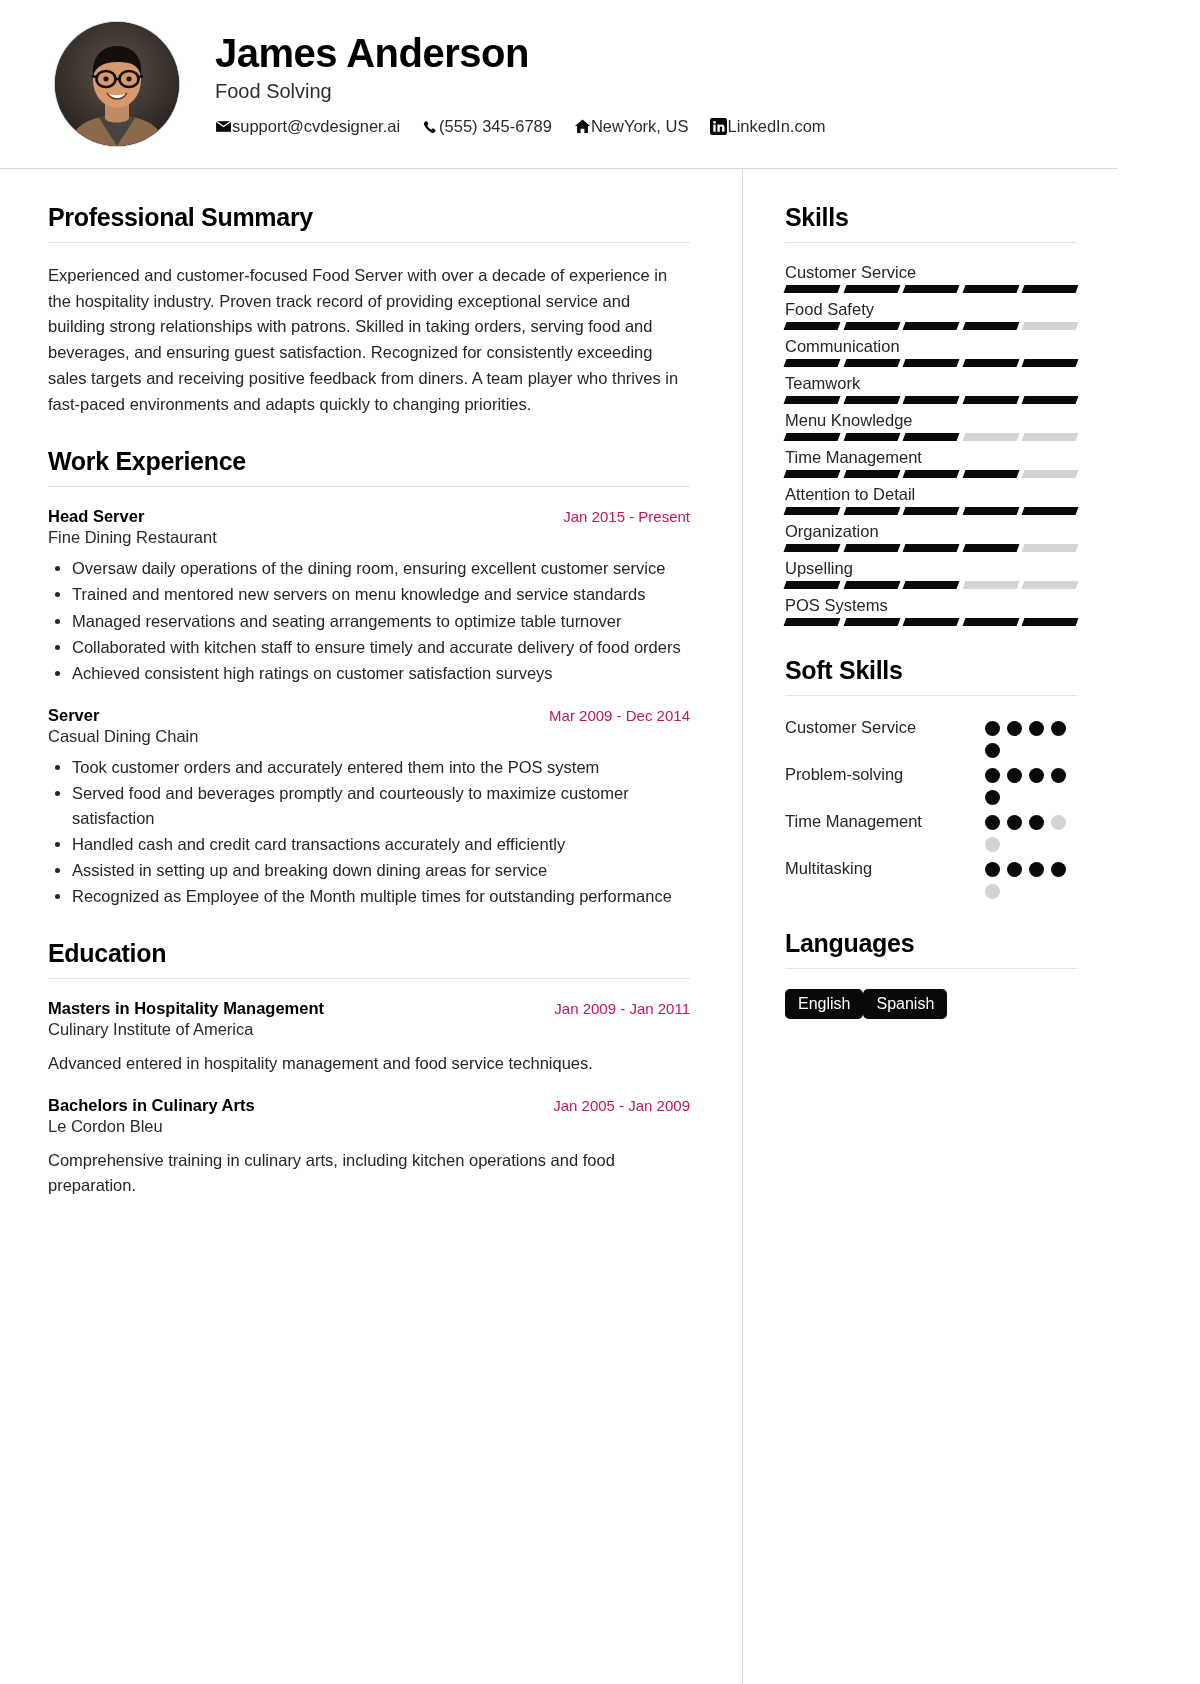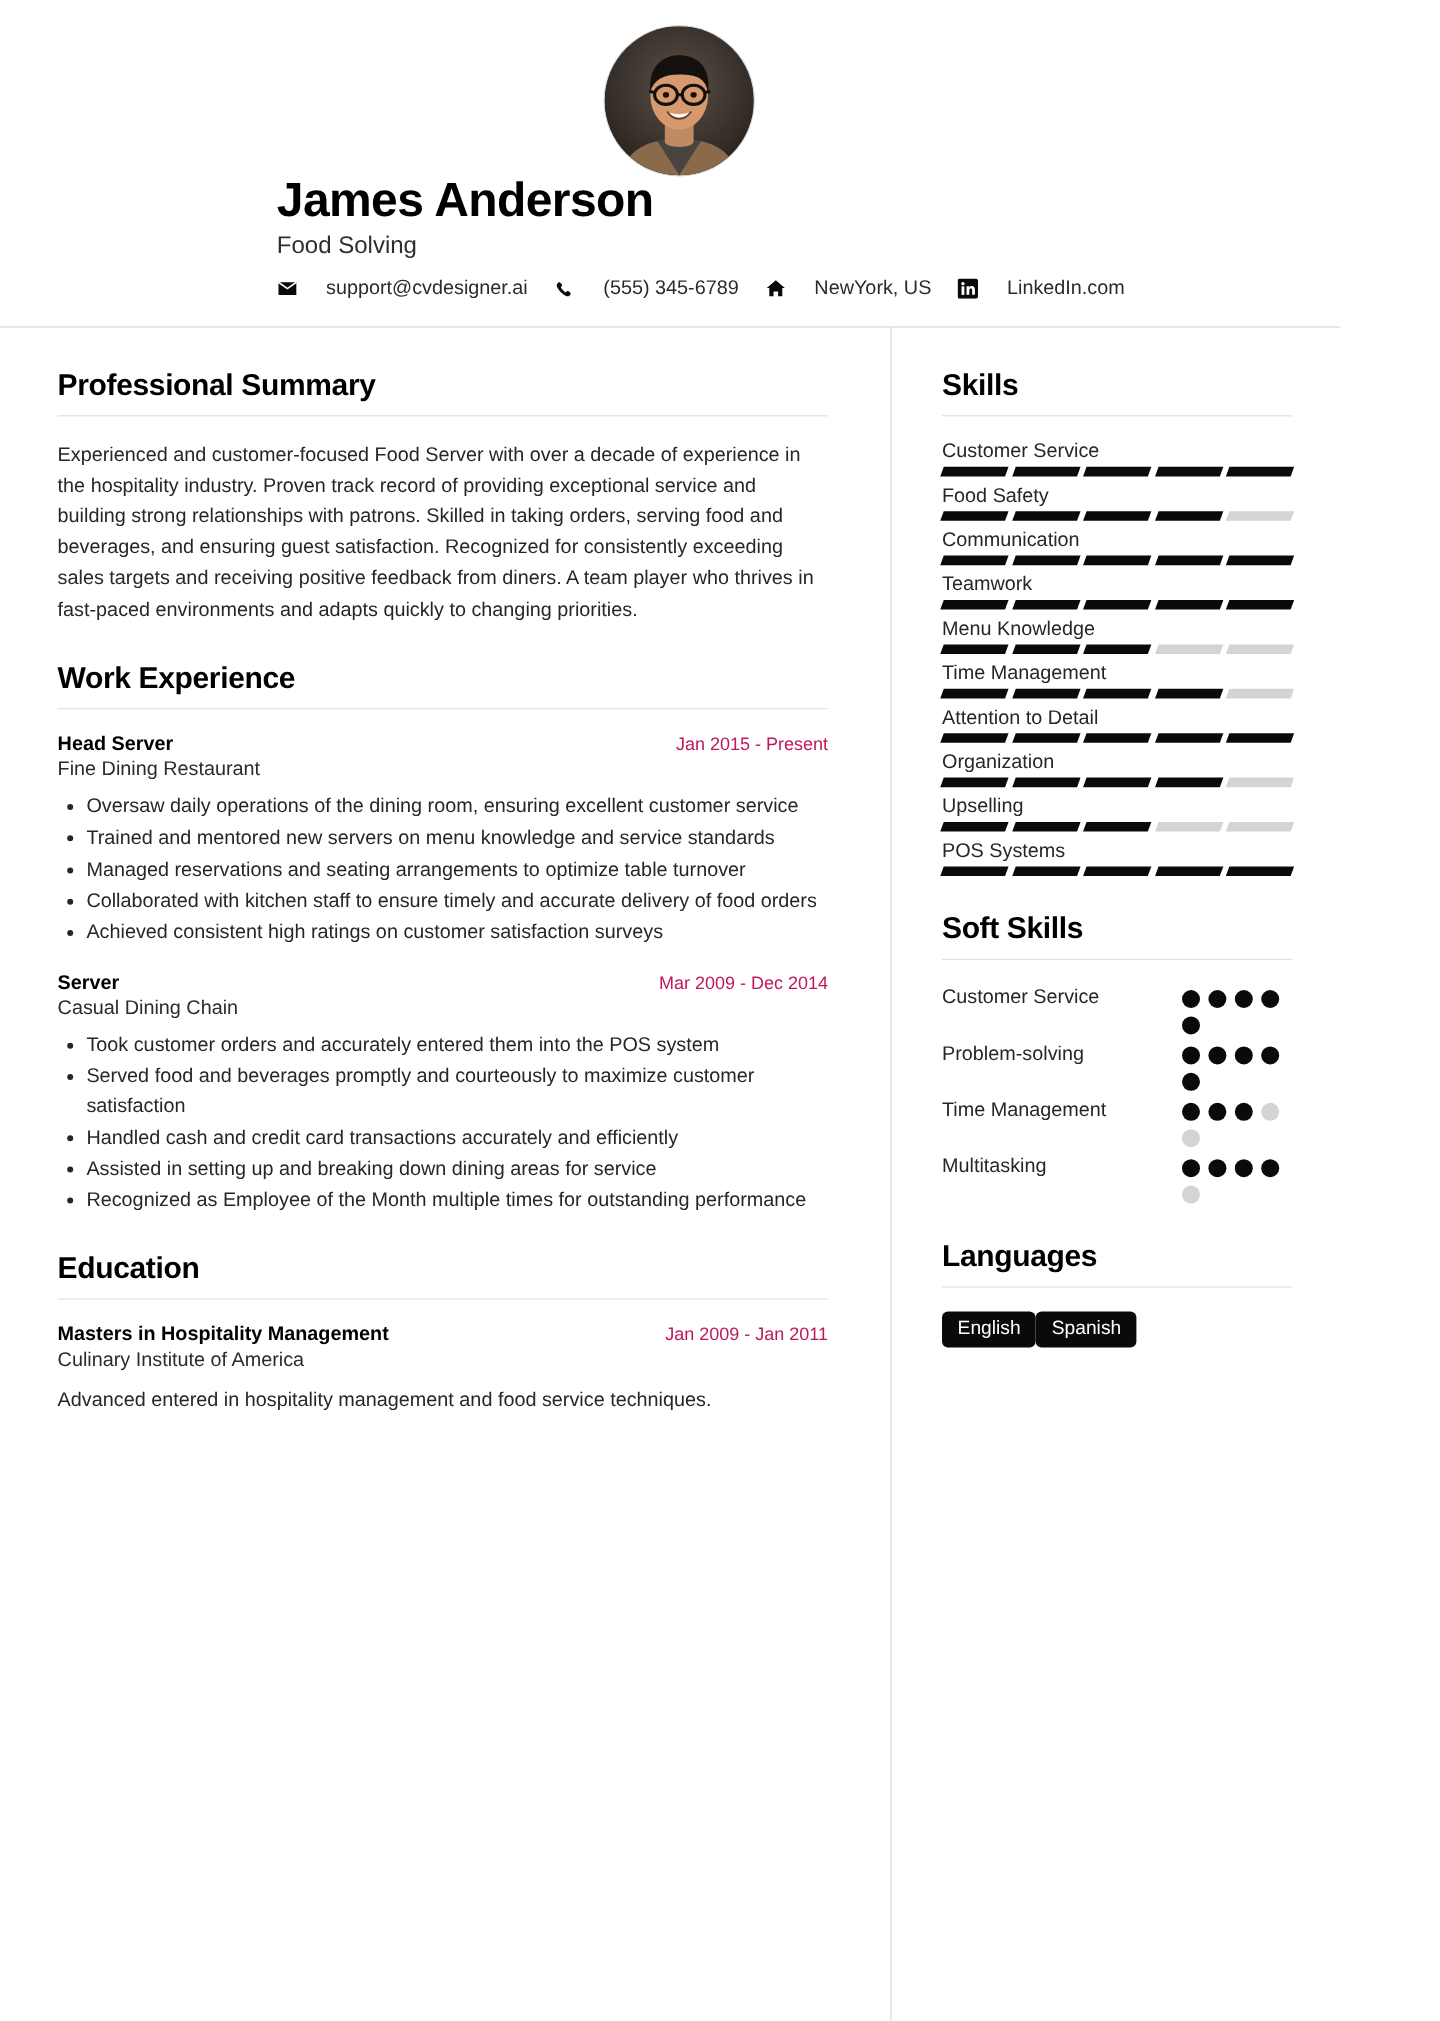--- a/index.html
+++ b/index.html
@@ -24,21 +24,20 @@
   }
 
   
   .header {
     display: flex;
     align-items: center;
     padding: 22px 40px 22px 55px;
     border-bottom: 1px solid #d8d8d8;
     min-height: 150px;
     box-sizing: border-box;
-    flex-direction: column;
   }
   .avatar {
     width: 124px;
     height: 124px;
     border-radius: 50%;
     flex: 0 0 124px;
     overflow: hidden;
     position: relative;
     background: #2a2522;
     box-shadow: 0 0 0 1px #cfcfcf;
@@ -68,21 +67,21 @@
     display: flex;
     align-items: center;
     gap: 22px;
     flex-wrap: wrap;
     font-size: 16.5px;
     color: #2b2b2b;
   }
   .contact-item {
     display: flex;
     align-items: center;
-    gap: 24px;
+    gap: 0;
     white-space: nowrap;
   }
   .contact-item svg { display:block; }
 
   
   .body-wrap {
     display: flex;
     flex: 1 1 auto;
     align-items: stretch;
   }
@@ -363,20 +362,28 @@
         <div class="rule"></div>
         <div id="education-entries">
             <div class="entry">
               <div class="entry-head">
        <span class="entry-title">Masters in Hospitality Management</span>
        <span class="entry-date">Jan 2009 - Jan 2011</span>
      </div>
      <div class="entry-sub">Culinary Institute of America</div>
      <div class="entry-desc">Advanced entered in hospitality management and food service techniques.</div>
             </div>
+            <div class="entry">
+              <div class="entry-head">
+       <span class="entry-title">Bachelors in Culinary Arts</span>
+       <span class="entry-date">Jan 2005 - Jan 2009</span>
+     </div>
+     <div class="entry-sub">Le Cordon Bleu</div>
+     <div class="entry-desc">Comprehensive training in culinary arts, including kitchen operations and food preparation.</div>
+            </div>
           </div>
       </div>
 
     </div>
 
     <div class="side-col">
 
       <div class="block">
         <h2 class="section-title">Skills</h2>
         <div class="rule"></div>

